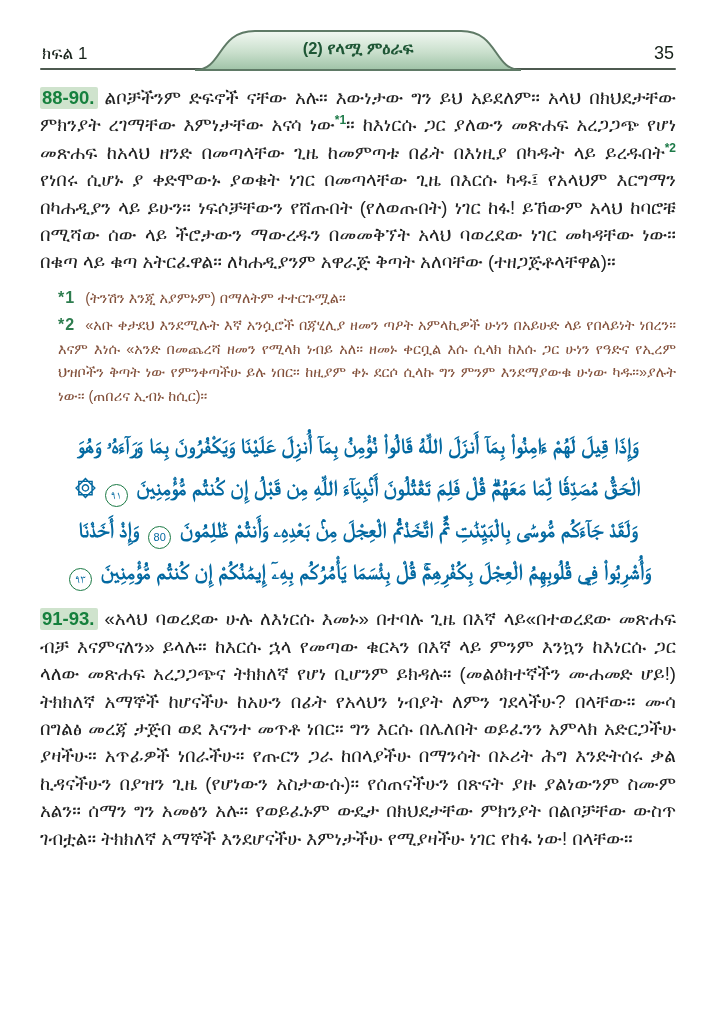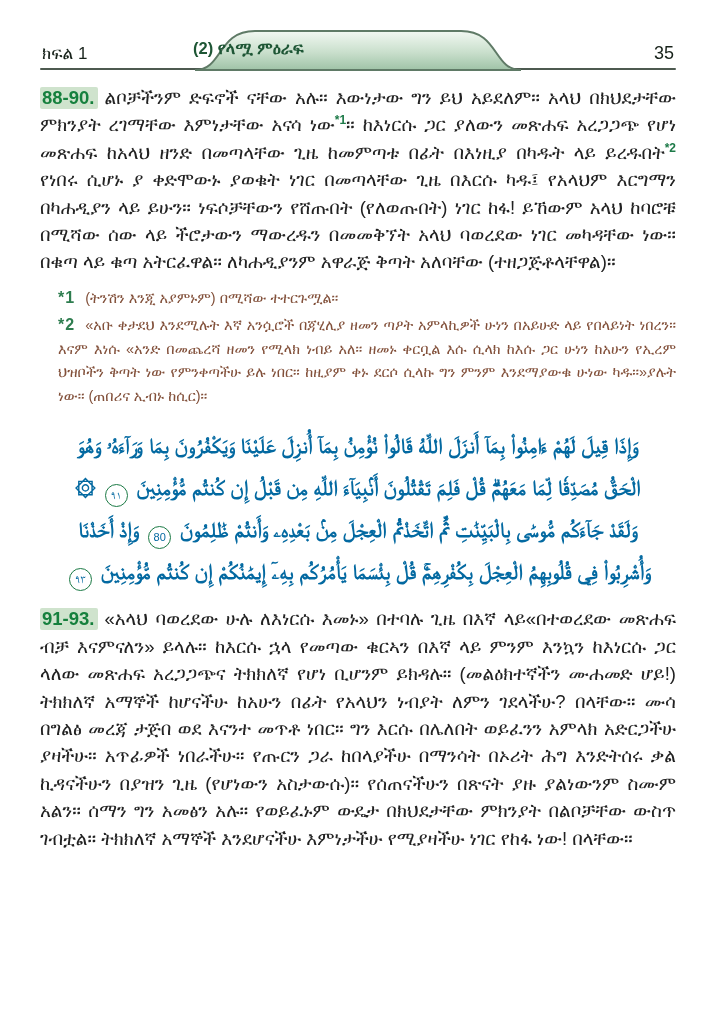--- a/index.html
+++ b/index.html
@@ -16,21 +16,21 @@
     display:flex;flex-direction:column;
   }
   
   .hdr{position:relative;height:46px;flex:0 0 auto;}
   .hdr-rule{position:absolute;left:0;right:0;bottom:2px;height:2px;background:#4d5a50;border-radius:1px;}
   .hdr-left{position:absolute;left:2px;bottom:8px;font-size:17px;color:#17221a;}
   .hdr-right{position:absolute;right:2px;bottom:8px;font-size:18px;color:#17221a;}
   .banner{position:absolute;left:50%;transform:translateX(-50%);bottom:1px;width:330px;height:44px;}
   .banner svg{position:absolute;left:0;top:0;}
   .banner .banner-title{
-    position:absolute;left:0;right:0;top:12px;
+    position:absolute;left:0;right:0;top:12px;text-align:center;
     font-size:16.5px;font-weight:bold;color:#1e5635;
   }
   
   .body-par{
     margin:12px 0 0 0;
     font-size:18.5px;line-height:27.4px;
     text-align:justify;text-justify:inter-word;
     color:#222222;
   }
   .vbadge{
@@ -84,22 +84,22 @@
         <path d="M2 43 C 30 43 24 4 62 4 L 268 4 C 306 4 300 43 328 43 Z" fill="url(#bg1)" stroke="#5f7a66" stroke-width="2"></path>
       </svg>
       <div class="banner-title">(2) የላሟ ምዕራፍ</div>
     </div>
     <span class="hdr-right">35</span>
   </div>
 
   <p class="body-par"><span class="vbadge">88-90.</span><span>ልቦቻችንም ድፍኖች ናቸው አሉ። እውነታው ግን ይህ አይደለም። አላህ በክህደታቸው ምክንያት ረገማቸው እምነታቸው አናሳ ነው</span><span class="fn-sup">*1</span><span>። ከእነርሱ ጋር ያለውን መጽሐፍ አረጋጋጭ የሆነ መጽሐፍ ከአላህ ዘንድ በመጣላቸው ጊዜ ከመምጣቱ በፊት በእነዚያ በካዱት ላይ ይረዱበት</span><span class="fn-sup">*2</span><span> የነበሩ ሲሆኑ ያ ቀድሞውኑ ያወቁት ነገር በመጣላቸው ጊዜ በእርሱ ካዱ፤ የአላህም እርግማን በካሐዲያን ላይ ይሁን። ነፍሶቻቸውን የሸጡበት (የለወጡበት) ነገር ከፋ! ይኸውም አላህ ከባሮቹ በሚሻው ሰው ላይ ችሮታውን ማውረዱን በመመቅኘት አላህ ባወረደው ነገር መካዳቸው ነው። በቁጣ ላይ ቁጣ አትርፈዋል። ለካሐዲያንም አዋራጅ ቅጣት አለባቸው (ተዘጋጅቶላቸዋል)።</span></p>
 
   <div class="footnotes">
-    <p class="fn"><span class="fn-mark">*1</span><span>(ትንሽን እንጂ አያምኑም) በሚሻው ተተርጉሟል።</span></p>
-    <p class="fn"><span class="fn-mark">*2</span><span>«አቡ ቀታደህ እንደሚሉት እኛ አንሷሮች በጃሂሊያ ዘመን ጣዖት አምላኪዎች ሁነን በአይሁድ ላይ የበላይነት ነበረን። እናም እነሱ «አንድ በመጨረሻ ዘመን የሚላክ ነብይ አለ። ዘመኑ ቀርቧል እሱ ሲላክ ከእሱ ጋር ሁነን ከአሁን የኢረም ህዝቦችን ቅጣት ነው የምንቀጣችሁ ይሉ ነበር። ከዚያም ቀኑ ደርሶ ሲላኩ ግን ምንም እንደማያውቁ ሁነው ካዱ።»ያሉት ነው። (ጠበሪና ኢብኑ ከሲር)።</span></p>
+    <p class="fn"><span class="fn-mark">*1</span><span>(ትንሽን እንጂ አያምኑም) በማለትም ተተርጉሟል።</span></p>
+    <p class="fn"><span class="fn-mark">*2</span><span>«አቡ ቀታደህ እንደሚሉት እኛ አንሷሮች በጃሂሊያ ዘመን ጣዖት አምላኪዎች ሁነን በአይሁድ ላይ የበላይነት ነበረን። እናም እነሱ «አንድ በመጨረሻ ዘመን የሚላክ ነብይ አለ። ዘመኑ ቀርቧል እሱ ሲላክ ከእሱ ጋር ሁነን የዓድና የኢረም ህዝቦችን ቅጣት ነው የምንቀጣችሁ ይሉ ነበር። ከዚያም ቀኑ ደርሶ ሲላኩ ግን ምንም እንደማያውቁ ሁነው ካዱ።»ያሉት ነው። (ጠበሪና ኢብኑ ከሲር)።</span></p>
   </div>
 
   <div class="arabic">
     <div class="aline"><span>وَإِذَا قِيلَ لَهُمْ ءَامِنُواْ بِمَآ أَنزَلَ اللَّهُ قَالُواْ نُؤْمِنُ بِمَآ أُنزِلَ عَلَيْنَا وَيَكْفُرُونَ بِمَا وَرَآءَهُۥ وَهُوَ</span></div>
     <div class="aline"><span>الْحَقُّ مُصَدِّقٗا لِّمَا مَعَهُمْۗ قُلْ فَلِمَ تَقْتُلُونَ أَنۢبِيَآءَ اللَّهِ مِن قَبْلُ إِن كُنتُم مُّؤْمِنِينَ</span> <span class="ayah">٩١</span> <span>۞</span></div>
     <div class="aline"><span>وَلَقَدْ جَآءَكُم مُّوسَىٰ بِالْبَيِّنَٰتِ ثُمَّ اتَّخَذْتُمُ الْعِجْلَ مِنۢ بَعْدِهِۦ وَأَنتُمْ ظَٰلِمُونَ</span> <span class="ayah">80</span> <span>وَإِذْ أَخَذْنَا</span></div>
     <div class="aline"><span>وَأُشْرِبُواْ فِي قُلُوبِهِمُ الْعِجْلَ بِكُفْرِهِمْۚ قُلْ بِئْسَمَا يَأْمُرُكُم بِهِۦٓ إِيمَٰنُكُمْ إِن كُنتُم مُّؤْمِنِينَ</span> <span class="ayah">٩٣</span></div>
   </div>
 
   <p class="body-par"><span class="vbadge">91-93.</span><span>«አላህ ባወረደው ሁሉ ለእነርሱ እመኑ» በተባሉ ጊዜ በእኛ ላይ«በተወረደው መጽሐፍ ብቻ እናምናለን» ይላሉ። ከእርሱ ኋላ የመጣው ቁርኣን በእኛ ላይ ምንም እንኳን ከእነርሱ ጋር ላለው መጽሐፍ አረጋጋጭና ትክክለኛ የሆነ ቢሆንም ይክዳሉ። (መልዕክተኛችን ሙሐመድ ሆይ!) ትክክለኛ አማኞች ከሆናችሁ ከአሁን በፊት የአላህን ነብያት ለምን ገደላችሁ? በላቸው። ሙሳ በግልፅ መረጃ ታጅበ ወደ እናንተ መጥቶ ነበር። ግን እርሱ በሌለበት ወይፈንን አምላክ አድርጋችሁ ያዛችሁ። አጥፊዎች ነበራችሁ። የጡርን ጋራ ከበላያችሁ በማንሳት በኦሪት ሕግ እንድትሰሩ ቃል ኪዳናችሁን በያዝን ጊዜ (የሆነውን አስታውሱ)። የሰጠናችሁን በጽናት ያዙ ያልነውንም ስሙም አልን። ሰማን ግን አመፅን አሉ። የወይፈኑም ውዴታ በክህደታቸው ምክንያት በልቦቻቸው ውስጥ ገብቷል። ትክክለኛ አማኞች እንደሆናችሁ እምነታችሁ የሚያዛችሁ ነገር የከፋ ነው! በላቸው።</span></p>

